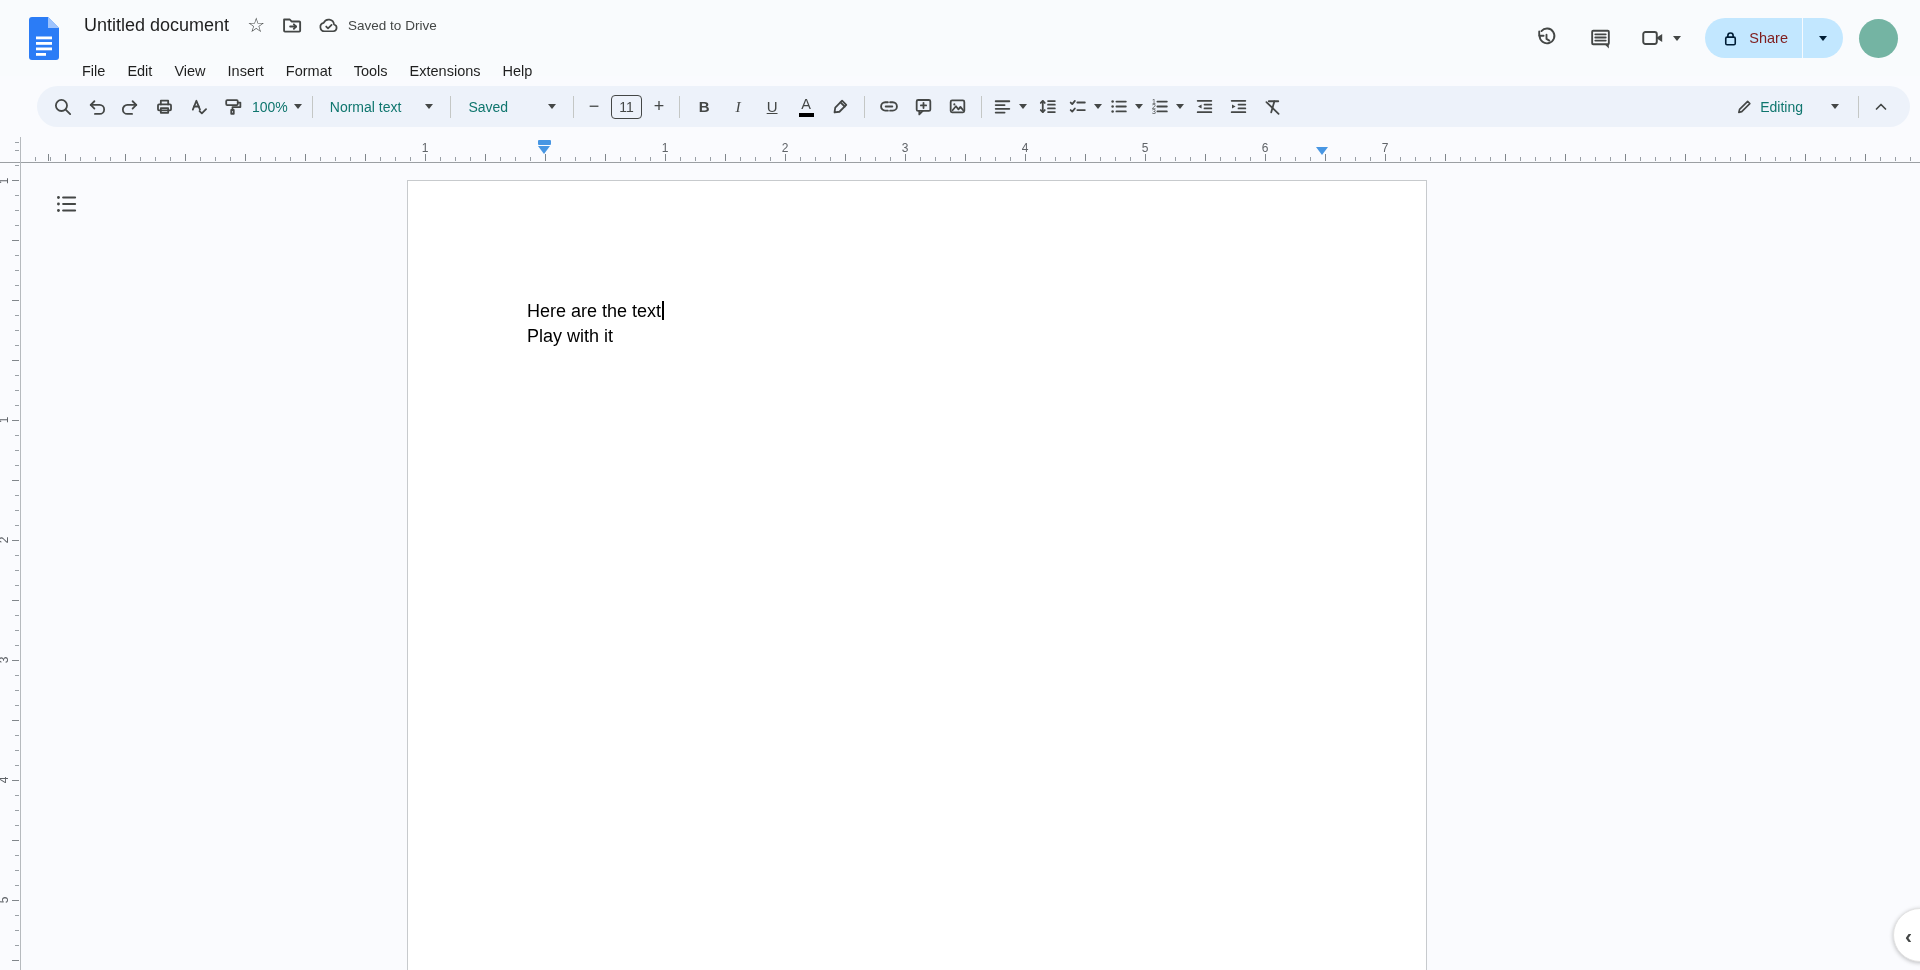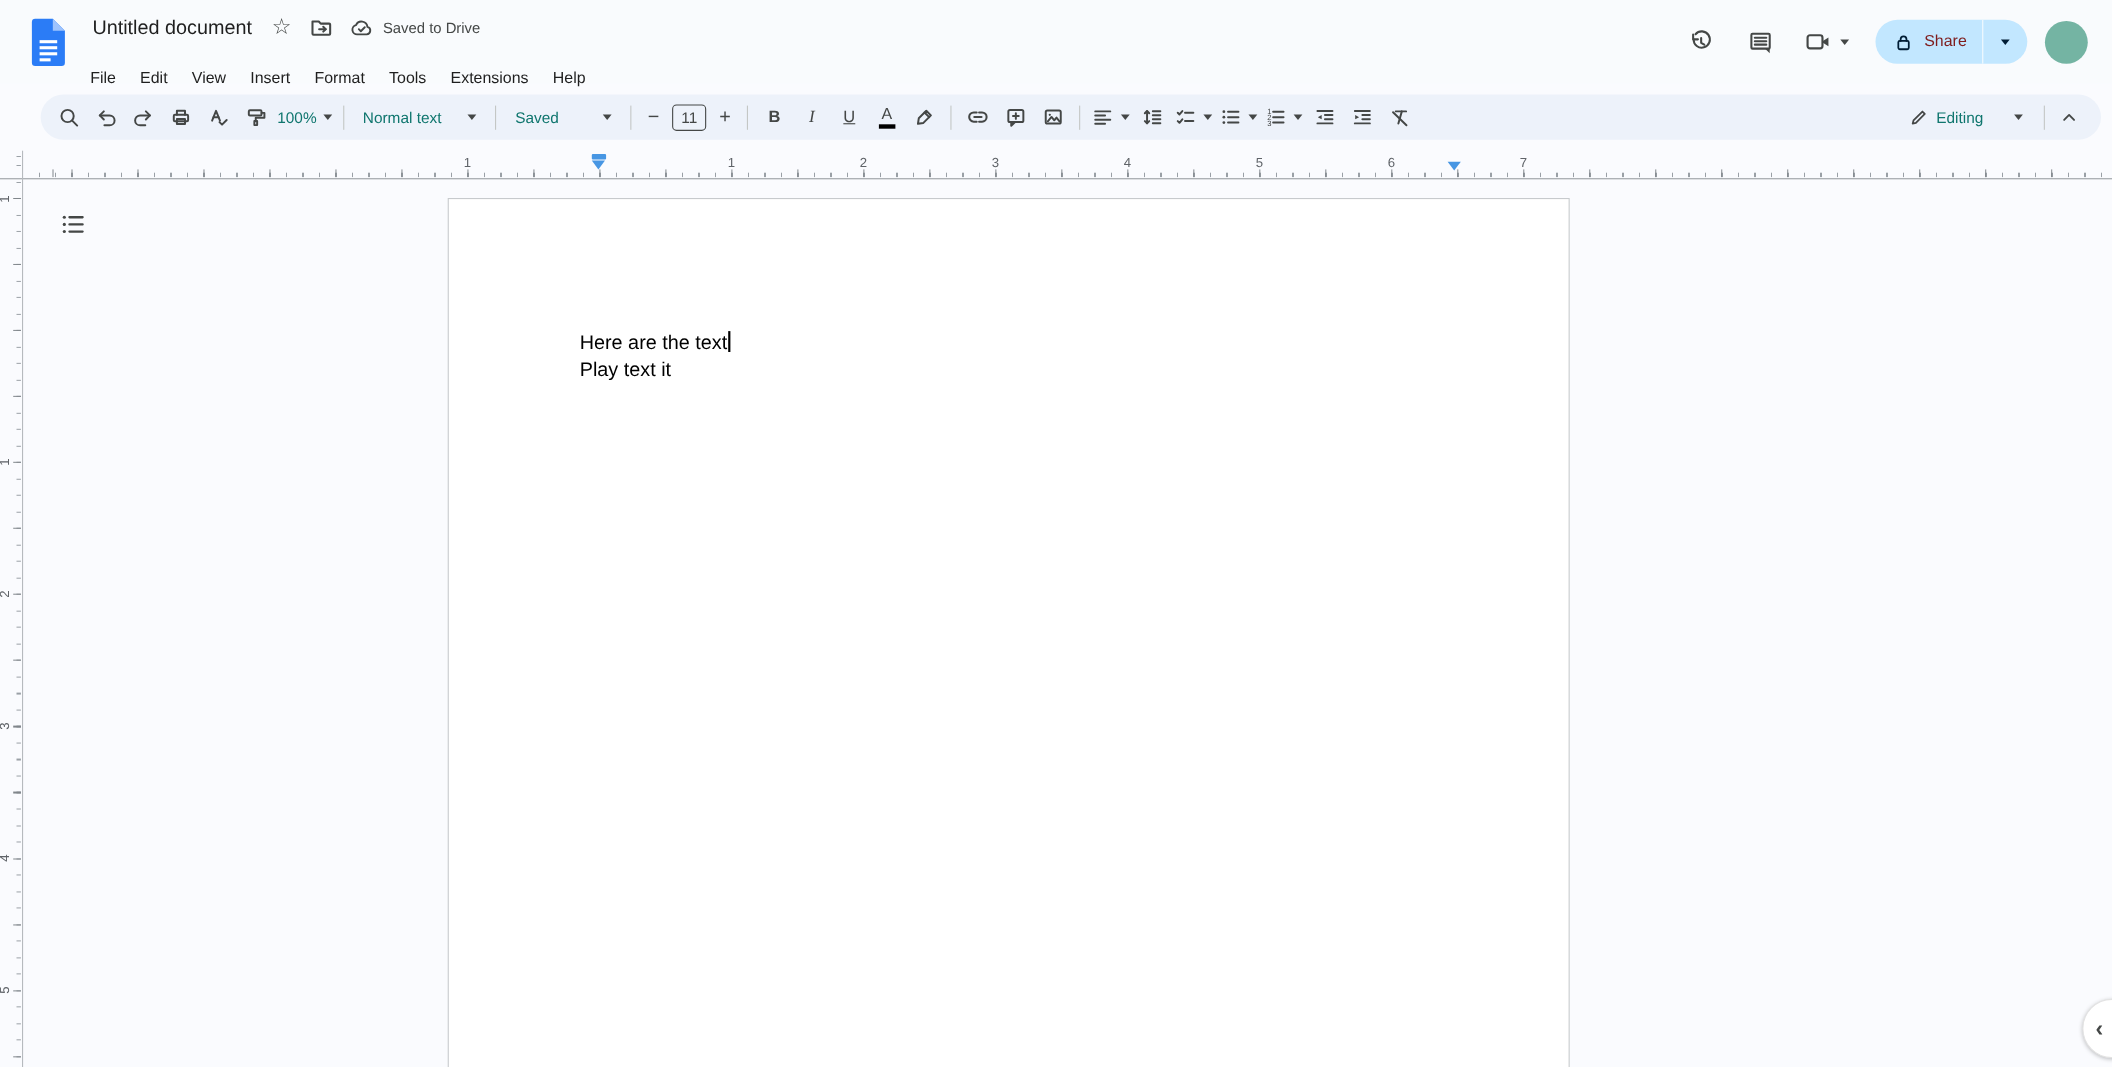--- a/index.html
+++ b/index.html
@@ -419,19 +419,19 @@
     <circle cx="4.2" cy="15" r="1.1" fill="#444746" stroke="none"></circle>
     <line x1="7.8" y1="5" x2="17" y2="5"></line>
     <line x1="7.8" y1="10" x2="17" y2="10"></line>
     <line x1="7.8" y1="15" x2="17" y2="15"></line>
   </svg>
 </div>
 
 <div class="page">
   <div class="doc-text">
     <div class="line"><span>Here are the text</span><span class="text-cursor"></span></div>
-    <div class="line"><span>Play text it</span></div>
+    <div class="line"><span>Play with it</span></div>
   </div>
 </div>
 
 <button class="edge-collapse">
   <span class="chev">‹</span>
 </button>
 
 </body></html>

